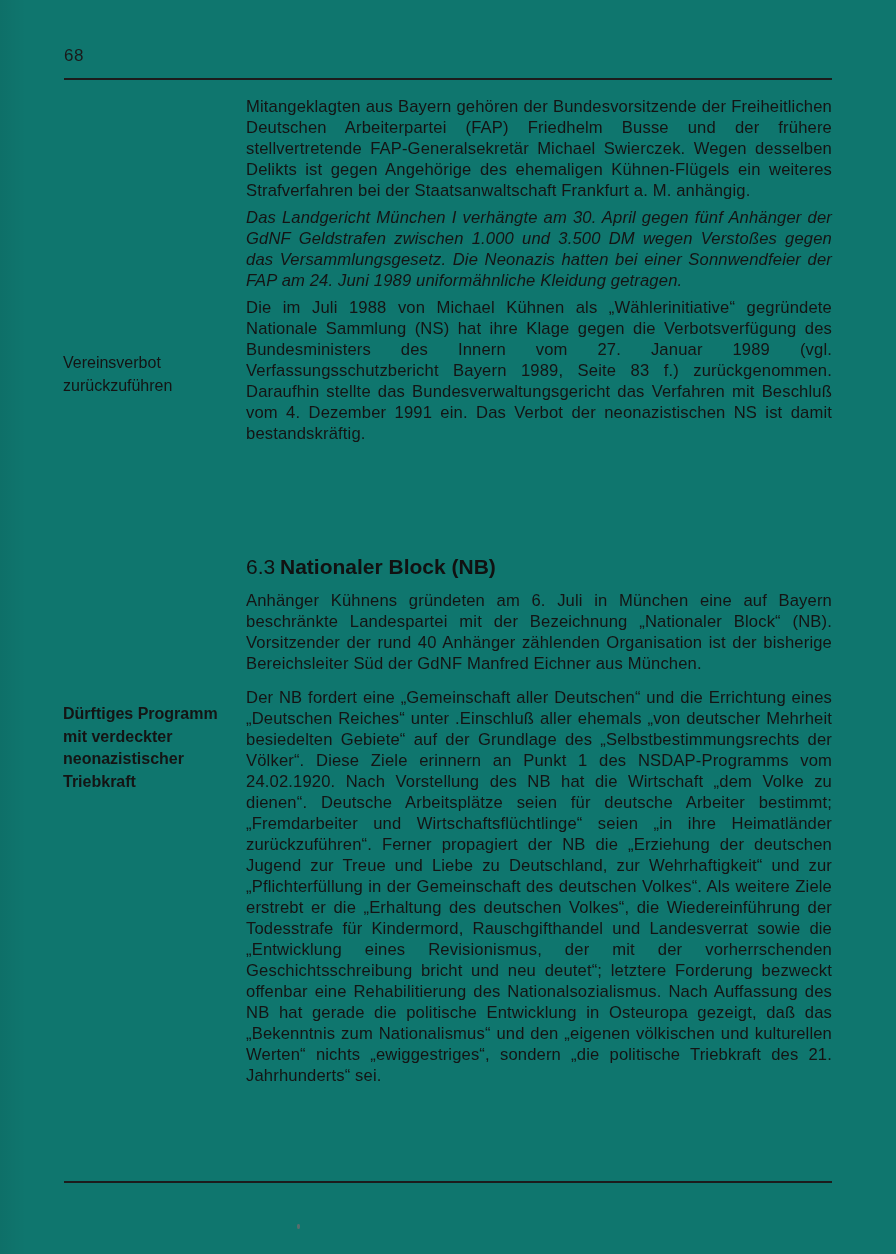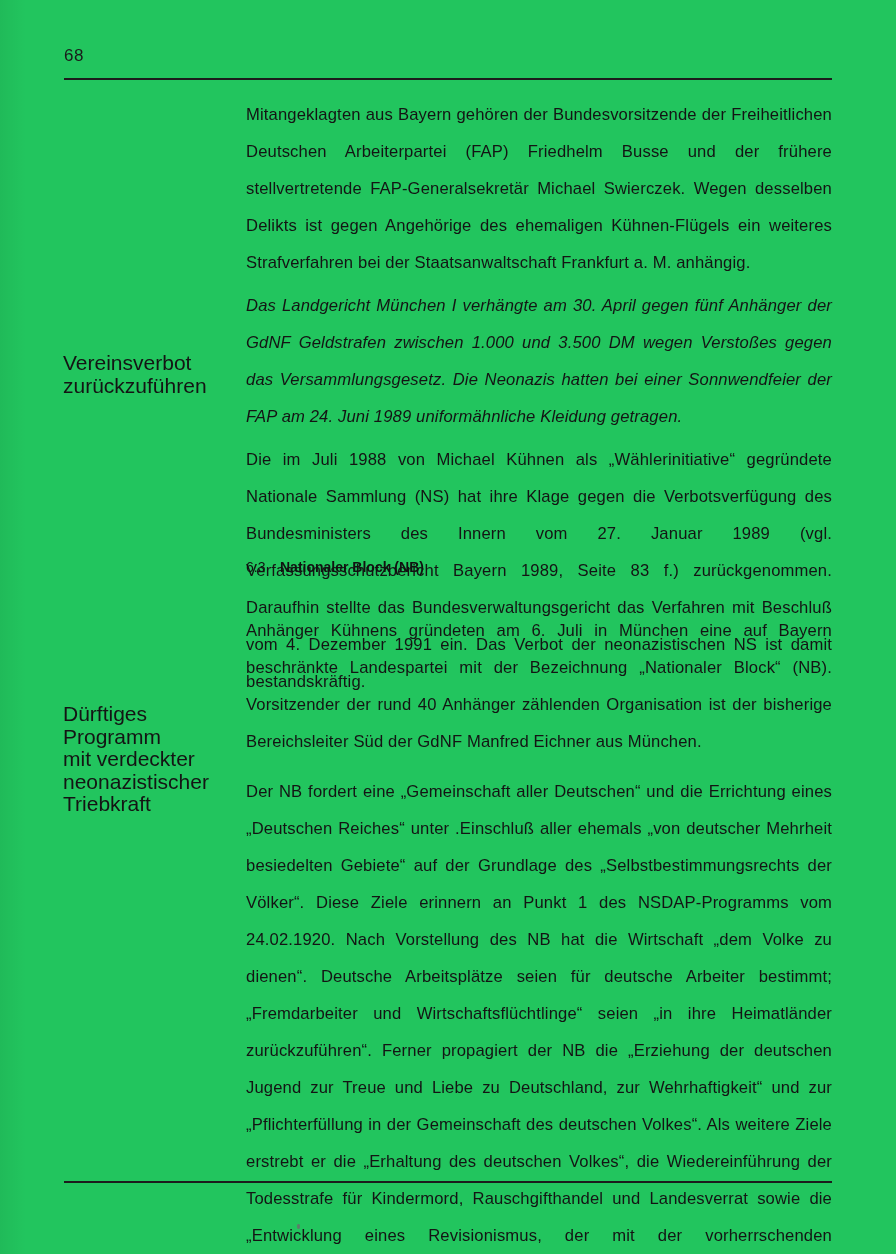--- a/index.html
+++ b/index.html
@@ -12,21 +12,21 @@
     height: 1254px;
     font-family: "Liberation Sans", sans-serif;
     color: #111111;
     position: relative;
     overflow: hidden;
   }
   .page {
     position: relative;
     width: 896px;
     height: 1254px;
-    background: #22c55e;
+    background: #0f766e;
   }
   
   .page-number {
     position: absolute;
     left: 64px;
     top: 46px;
     font-size: 17px;
     letter-spacing: 0.5px;
     color: #1a1a1a;
   }
@@ -43,54 +43,54 @@
 
   
   .content {
     position: absolute;
     left: 246px;
     top: 96px;
     width: 586px;
   }
   .para {
     font-size: 16.6px;
-    line-height: 37px;
+    line-height: 21px;
     text-align: justify;
     text-justify: inter-word;
     margin: 0 0 0 0;
     color: #141414;
     letter-spacing: 0.15px;
   }
   .para + .para { margin-top: 6px; }
   .para.italic { font-style: italic; }
   .para b { font-weight: normal; }
 
   
   .section-heading {
     position: absolute;
     left: 246px;
     width: 586px;
-    font-size: 14px;
+    font-size: 21px;
     line-height: 24px;
   }
   .section-heading .num {
     display: inline-block;
     width: 34px;
     font-weight: normal;
   }
   .section-heading .ttl {
     font-weight: bold;
   }
 
   
   .margin-note {
     position: absolute;
     left: 63px;
     width: 172px;
-    font-size: 21px;
+    font-size: 16px;
     line-height: 22.5px;
     color: #141414;
   }
 
   
   .speck {
     position: absolute;
     left: 297px;
     top: 1224px;
     width: 3px;
@@ -118,41 +118,41 @@
   <div class="page-number">68</div>
 
   <div class="rule rule-top"></div>
   <div class="rule rule-bottom"></div>
 
   <div class="margin-note" style="top:352px;">
     <div>Vereinsverbot</div>
     <div>zurückzuführen</div>
   </div>
 
-  <div class="margin-note" style="top:703px;">
+  <div class="margin-note" style="top:703px;font-weight:bold;">
     <div>Dürftiges Programm</div>
     <div>mit verdeckter</div>
     <div>neonazistischer</div>
     <div>Triebkraft</div>
   </div>
 
   <div class="content">
 
     <p class="para">Mitangeklagten aus Bayern gehören der Bundesvorsitzende der Freiheitlichen Deutschen Arbeiterpartei (FAP) Friedhelm Busse und der frühere stellvertretende FAP-Generalsekretär Michael Swierczek. Wegen desselben Delikts ist gegen Angehörige des ehemaligen Kühnen-Flügels ein weiteres Strafverfahren bei der Staatsanwaltschaft Frankfurt a. M. anhängig.</p>
 
     <p class="para italic">Das Landgericht München I verhängte am 30. April gegen fünf Anhänger der GdNF Geldstrafen zwischen 1.000 und 3.500 DM wegen Verstoßes gegen das Versammlungsgesetz. Die Neonazis hatten bei einer Sonnwendfeier der FAP am 24. Juni 1989 uniformähnliche Kleidung getragen.</p>
 
     <p class="para"><span>Die im Juli 1988 von Michael Kühnen als „Wählerinitiative“ gegründete </span><b>Nationale Sammlung (NS)</b><span> hat ihre Klage gegen die Verbotsverfügung des Bundesministers des Innern vom 27. Januar 1989 (vgl. Verfassungsschutzbericht Bayern 1989, Seite 83 f.) zurückgenommen. Daraufhin stellte das Bundesverwaltungsgericht das Verfahren mit Beschluß vom 4. Dezember 1991 ein. Das Verbot der neonazistischen NS ist damit bestandskräftig.</span></p>
 
   </div>
 
   <div class="section-heading" style="top:555px;">
     <span class="num">6.3</span><span class="ttl">Nationaler Block (NB)</span>
   </div>
 
-  <div class="content" style="top:612px;">
+  <div class="content" style="top:590px;">
     <p class="para">Anhänger Kühnens gründeten am 6. Juli in München eine auf Bayern beschränkte Landespartei mit der Bezeichnung „Nationaler Block“ (NB). Vorsitzender der rund 40 Anhänger zählenden Organisation ist der bisherige Bereichsleiter Süd der GdNF Manfred Eichner aus München.</p>
     <p class="para" style="margin-top:13px;">Der NB fordert eine „Gemeinschaft aller Deutschen“ und die Errichtung eines „Deutschen Reiches“ unter .Einschluß aller ehemals „von deutscher Mehrheit besiedelten Gebiete“ auf der Grundlage des „Selbstbestimmungsrechts der Völker“. Diese Ziele erinnern an Punkt 1 des NSDAP-Programms vom 24.02.1920. Nach Vorstellung des NB hat die Wirtschaft „dem Volke zu dienen“. Deutsche Arbeitsplätze seien für deutsche Arbeiter bestimmt; „Fremdarbeiter und Wirtschaftsflüchtlinge“ seien „in ihre Heimatländer zurückzuführen“. Ferner propagiert der NB die „Erziehung der deutschen Jugend zur Treue und Liebe zu Deutschland, zur Wehrhaftigkeit“ und zur „Pflichterfüllung in der Gemeinschaft des deutschen Volkes“. Als weitere Ziele erstrebt er die „Erhaltung des deutschen Volkes“, die Wiedereinführung der Todesstrafe für Kindermord, Rauschgifthandel und Landesverrat sowie die „Entwicklung eines Revisionismus, der mit der vorherrschenden Geschichtsschreibung bricht und neu deutet“; letztere Forderung bezweckt offenbar eine Rehabilitierung des Nationalsozialismus. Nach Auffassung des NB hat gerade die politische Entwicklung in Osteuropa gezeigt, daß das „Bekenntnis zum Nationalismus“ und den „eigenen völkischen und kulturellen Werten“ nichts „ewiggestriges“, sondern „die politische Triebkraft des 21. Jahrhunderts“ sei.</p>
   </div>
 
   <div class="speck"></div>
 
 </div>
 
 </body></html>

